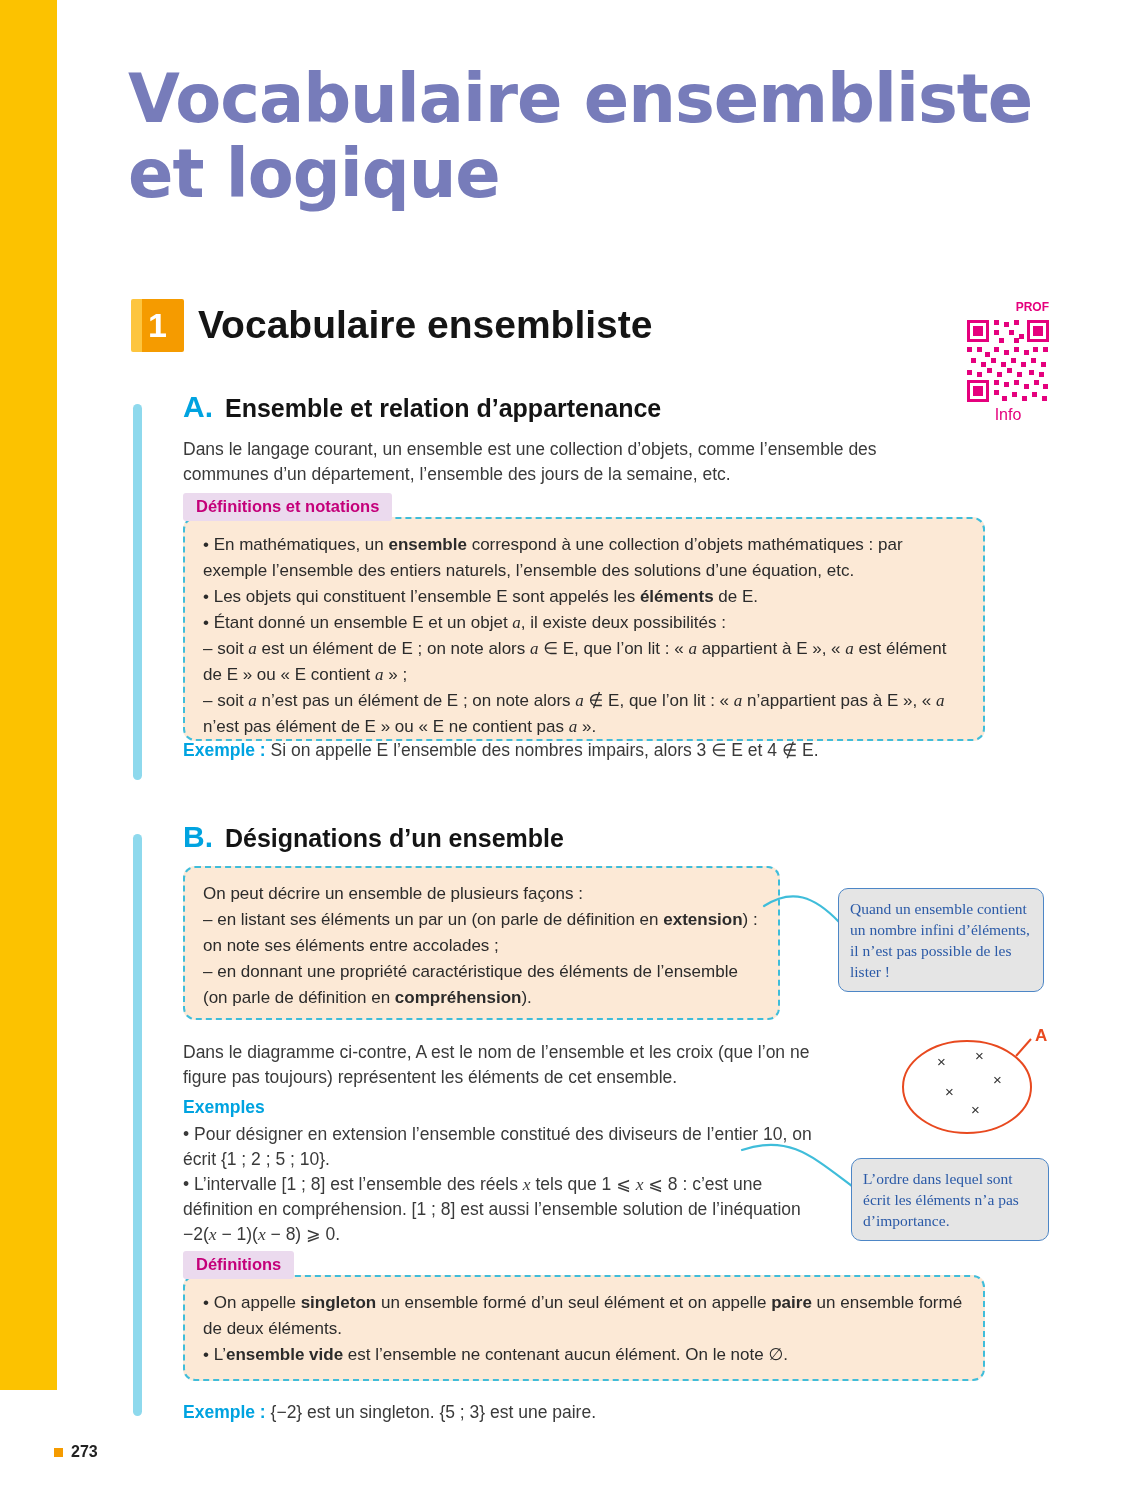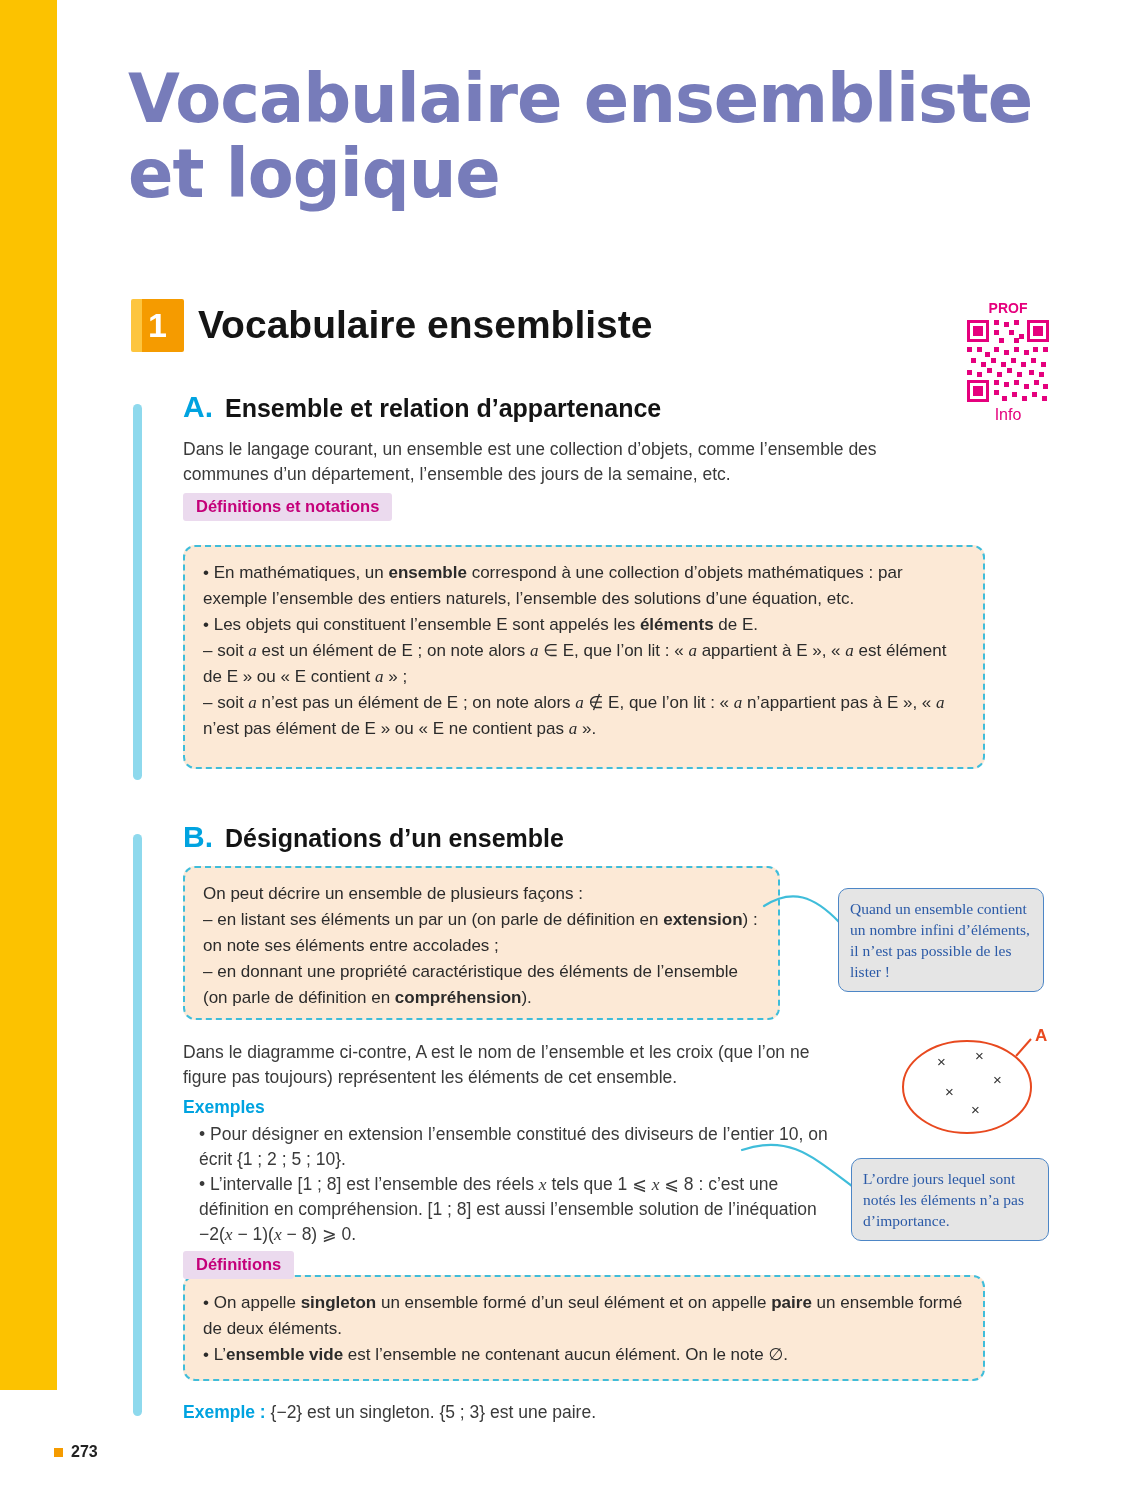--- a/index.html
+++ b/index.html
@@ -18,21 +18,21 @@
 
   .chapter-badge {
     position:absolute; left:131px; top:299px; width:53px; height:53px;
     background:linear-gradient(90deg,#fdc javascript53f 0, #fdc53f 11px, #f59b00 11px);
     background:linear-gradient(90deg,#fdc53f 0 11px, #f59b00 11px);
     display:flex; align-items:center; justify-content:center;
     color:#ffffff; font-size:34px; font-weight:bold; border-radius:2px;
   }
   .chapter-title { position:absolute; left:198px; top:303px; font-size:39px; font-weight:bold; color:#151515; }
 
-  .prof-label { position:absolute; left:967px; top:300px; width:82px; text-align:center; color:#e5007d; font-weight:bold; font-size:14px; }
+  .prof-label { position:absolute; left:967px; top:300px; width:82px; text-align:right; color:#e5007d; font-weight:bold; font-size:12px; }
   .qr-box { position:absolute; left:967px; top:320px; width:82px; height:82px; }
   .info-label { position:absolute; left:967px; top:406px; width:82px; text-align:center; color:#e5007d; font-size:16px; }
 
   .vbar { position:absolute; left:133px; width:9px; background:#8ed9ed; border-radius:6px; }
   .vbar-a { top:404px; height:376px; }
   .vbar-b { top:834px; height:582px; }
 
   .sec-head { position:absolute; left:183px; }
   .sec-head .letter { color:#00a3e0; font-size:30px; font-weight:bold; vertical-align:baseline; }
   .sec-head .stitle { color:#141414; font-size:25px; font-weight:bold; margin-left:12px; }
@@ -48,33 +48,33 @@
     padding:4px 13px 5px; border-radius:3px; z-index:2;
   }
   .badge-a { left:183px; top:493px; }
   .badge-b { left:183px; top:1251px; }
 
   .pbox {
     position:absolute; background:#fce9d6; border:2px dashed #3fbdda; border-radius:12px;
     padding:13px 18px; font-size:17px; line-height:26px; color:#2b2b2b; z-index:1;
   }
   .pbox p { margin:0; }
-  .box-a { left:183px; top:517px; width:802px; height:224px;margin-top:28px; }
+  .box-a { left:183px; top:517px; width:802px; height:224px; }
   .box-b { left:183px; top:866px; width:597px; height:154px; }
   .box-c { left:183px; top:1275px; width:802px; height:106px; }
 
   i { font-family:"Liberation Serif", serif; }
 
   .exline { position:absolute; left:183px; font-size:17.5px; color:#3a3a3a; }
   .ex-a { top:740px; }
   .ex-b { top:1402px; }
   .exlabel { color:#00a3e0; font-weight:bold; }
 
   .examples-label { position:absolute; left:183px; top:1097px; color:#00a3e0; font-weight:bold; font-size:17.5px; }
-  .examples-list { position:absolute; left:183px; top:1122px; width:645px;margin-left:16px; }
+  .examples-list { position:absolute; left:183px; top:1122px; width:645px; }
   .examples-list p { margin:0; }
 
   .bubble {
     position:absolute; background:#e5e5e5; border:1.5px solid #4d86c6; border-radius:10px;
     padding:9px 11px; font-family:"Liberation Serif", serif; font-size:15.5px; line-height:21px;
     color:#2b5aa7; text-align:left; z-index:3;
   }
   .bubble-1 { left:838px; top:888px; width:206px; }
   .bubble-2 { left:851px; top:1158px; width:198px; }
 
@@ -166,20 +166,21 @@
   <div class="vbar vbar-a"></div>
   <div class="sec-head sec-a-head">
     <span class="letter">A.</span><span class="stitle">Ensemble et relation d’appartenance</span>
   </div>
   <div class="bodytext intro-a">Dans le langage courant, un ensemble est une collection d’objets, comme l’ensemble des communes d’un département, l’ensemble des jours de la semaine, etc.</div>
 
   <div class="badge badge-a">Définitions et notations</div>
   <div class="pbox box-a">
     <p>• En mathématiques, un <b>ensemble</b> correspond à une collection d’objets mathématiques : par exemple l’ensemble des entiers naturels, l’ensemble des solutions d’une équation, etc.</p>
     <p>• Les objets qui constituent l’ensemble E sont appelés les <b>éléments</b> de E.</p>
+    <p>• Étant donné un ensemble E et un objet <i>a</i>, il existe deux possibilités :</p>
     <p>– soit <i>a</i> est un élément de E ; on note alors <i>a</i> ∈ E, que l’on lit : « <i>a</i> appartient à E », « <i>a</i> est élément de E » ou « E contient <i>a</i> » ;</p>
     <p>– soit <i>a</i> n’est pas un élément de E ; on note alors <i>a</i> ∉ E, que l’on lit : « <i>a</i> n’appartient pas à E », « <i>a</i> n’est pas élément de E » ou « E ne contient pas <i>a</i> ».</p>
   </div>
 
   <div class="exline ex-a">
     <span class="exlabel">Exemple :</span>
     <span>Si on appelle E l’ensemble des nombres impairs, alors 3 ∈ E et 4 ∉ E.</span>
   </div>
 
   <div class="vbar vbar-b"></div>
@@ -214,21 +215,21 @@
   </div>
 
   <div class="bodytext para-b">Dans le diagramme ci-contre, A est le nom de l’ensemble et les croix (que l’on ne figure pas toujours) représentent les éléments de cet ensemble.</div>
 
   <div class="examples-label">Exemples</div>
   <div class="examples-list bodytext">
     <p>• Pour désigner en extension l’ensemble constitué des diviseurs de l’entier 10, on écrit {1 ; 2 ; 5 ; 10}.</p>
     <p>• L’intervalle [1 ; 8] est l’ensemble des réels <i>x</i> tels que 1 ⩽ <i>x</i> ⩽ 8 : c’est une définition en compréhension. [1 ; 8] est aussi l’ensemble solution de l’inéquation −2(<i>x</i> − 1)(<i>x</i> − 8) ⩾ 0.</p>
   </div>
 
-  <div class="bubble bubble-2">L’ordre jours lequel sont notés les éléments n’a pas d’importance.</div>
+  <div class="bubble bubble-2">L’ordre dans lequel sont écrit les éléments n’a pas d’importance.</div>
 
   <div class="badge badge-b">Définitions</div>
   <div class="pbox box-c">
     <p>• On appelle <b>singleton</b> un ensemble formé d’un seul élément et on appelle <b>paire</b> un ensemble formé de deux éléments.</p>
     <p>• L’<b>ensemble vide</b> est l’ensemble ne contenant aucun élément. On le note ∅.</p>
   </div>
 
   <div class="exline ex-b">
     <span class="exlabel">Exemple :</span>
     <span>{−2} est un singleton. {5 ; 3} est une paire.</span>

